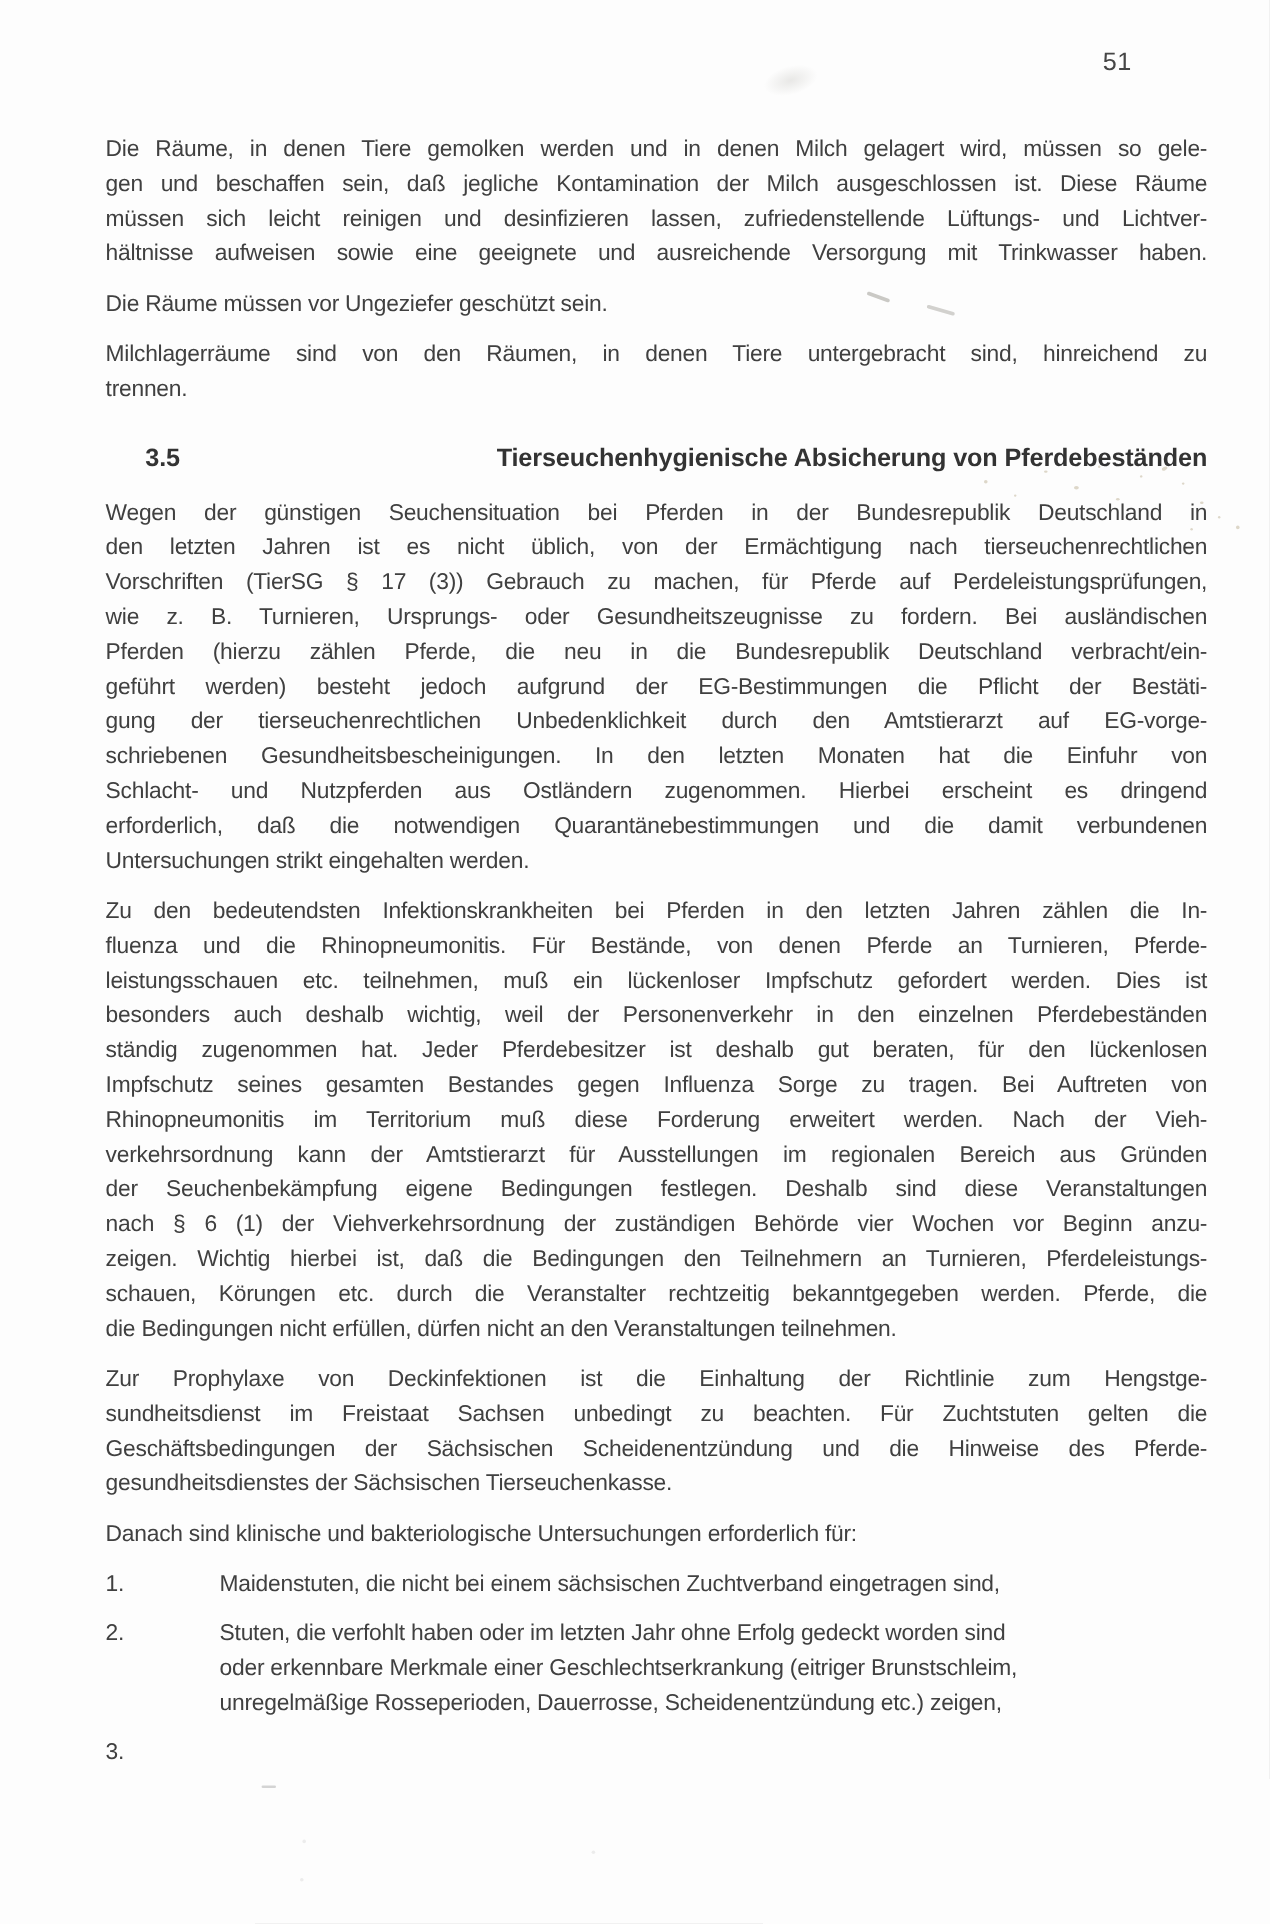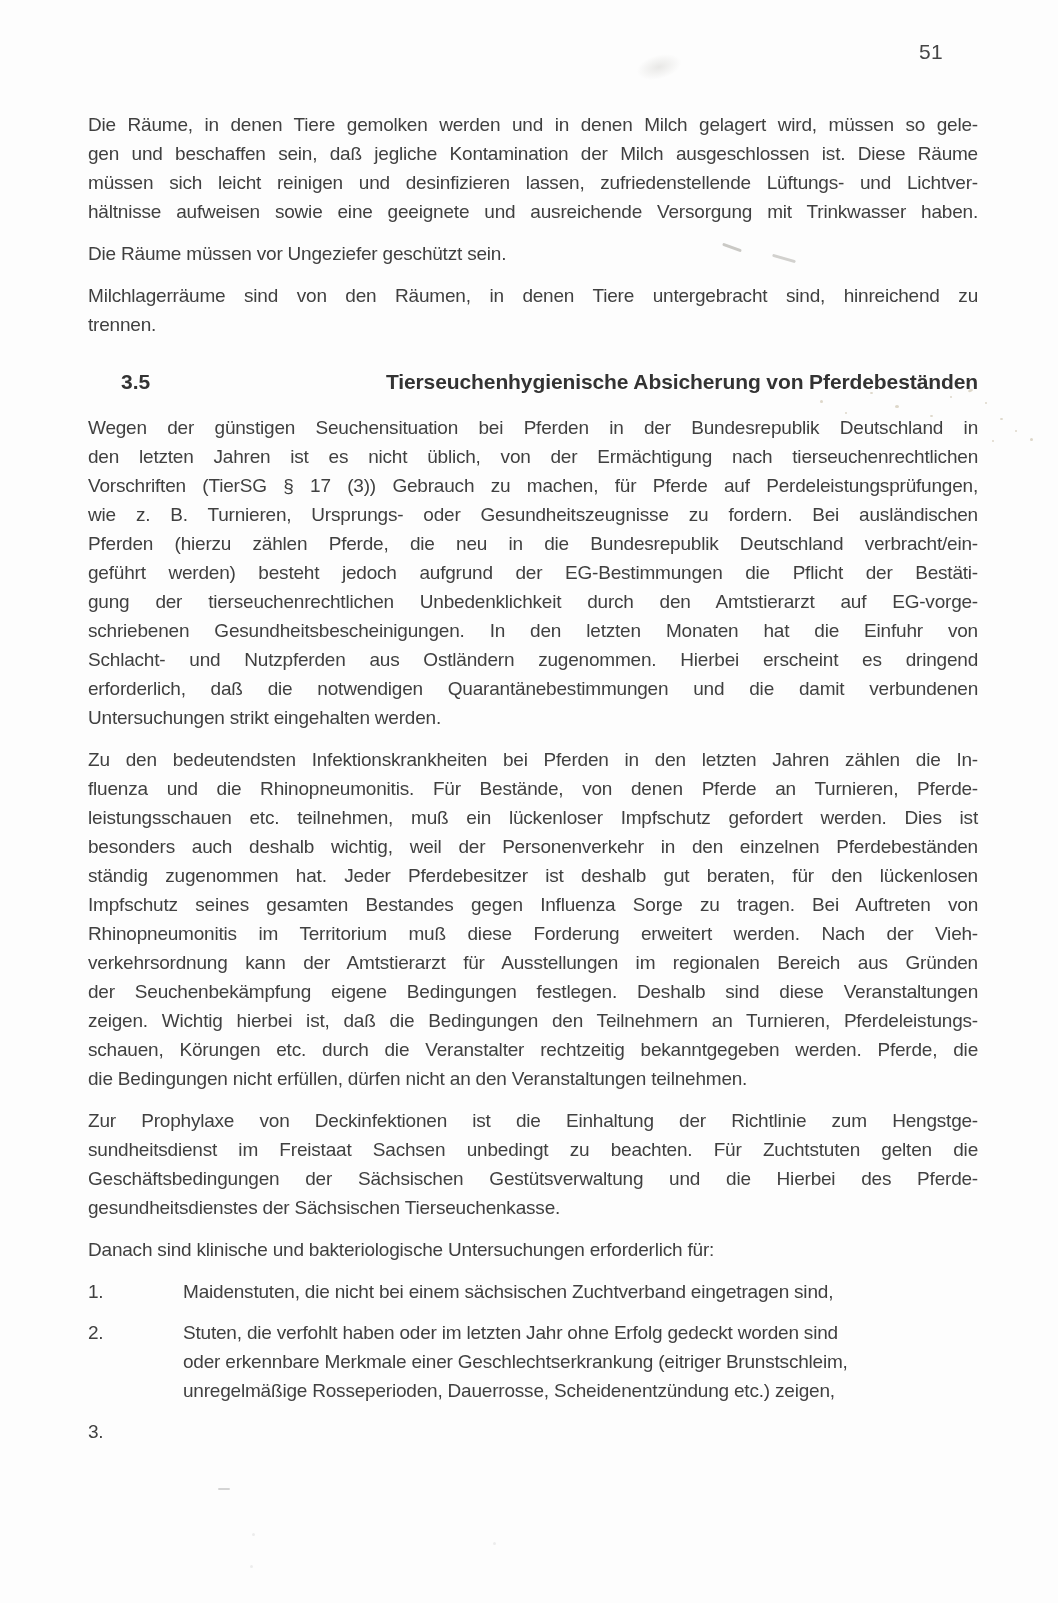--- a/index.html
+++ b/index.html
@@ -10,21 +10,21 @@
     overflow:hidden;
     font-family:"Liberation Sans","DejaVu Sans",sans-serif;
     color:#404040;
     font-size:19px;
     letter-spacing:-0.2px;
   }
   .page-number{
     position:absolute;top:40px;right:115px;
     font-size:21px;color:#464646;letter-spacing:0.3px;
   }
-  .content{position:absolute;left:88px;right:80px;top:110px;}
+  .content{position:absolute;left:88px;right:52px;top:110px;}
   .para{margin:0 0 13px 0;}
   .line{line-height:29px;text-align:justify;text-align-last:justify;}
   .line.nj{text-align-last:left;}
   .heading{
     display:flex;margin:27px 0 15px 0;
     font-size:21px;font-weight:bold;color:#333;
     line-height:32px;letter-spacing:-0.1px;text-align:right;
   }
   .h-num{width:62px;flex-shrink:0;}
   .h-title{flex:1;}
@@ -112,29 +112,30 @@
     <div class="para">
         <div class="line">Zu den bedeutendsten Infektionskrankheiten bei Pferden in den letzten Jahren zählen die In-</div>
         <div class="line">fluenza und die Rhinopneumonitis. Für Bestände, von denen Pferde an Turnieren, Pferde-</div>
         <div class="line">leistungsschauen etc. teilnehmen, muß ein lückenloser Impfschutz gefordert werden. Dies ist</div>
         <div class="line">besonders auch deshalb wichtig, weil der Personenverkehr in den einzelnen Pferdebeständen</div>
         <div class="line">ständig zugenommen hat. Jeder Pferdebesitzer ist deshalb gut beraten, für den lückenlosen</div>
         <div class="line">Impfschutz seines gesamten Bestandes gegen Influenza Sorge zu tragen. Bei Auftreten von</div>
         <div class="line">Rhinopneumonitis im Territorium muß diese Forderung erweitert werden. Nach der Vieh-</div>
         <div class="line">verkehrsordnung kann der Amtstierarzt für Ausstellungen im regionalen Bereich aus Gründen</div>
         <div class="line">der Seuchenbekämpfung eigene Bedingungen festlegen. Deshalb sind diese Veranstaltungen</div>
+        <div class="line">nach § 6 (1) der Viehverkehrsordnung der zuständigen Behörde vier Wochen vor Beginn anzu-</div>
         <div class="line">zeigen. Wichtig hierbei ist, daß die Bedingungen den Teilnehmern an Turnieren, Pferdeleistungs-</div>
         <div class="line">schauen, Körungen etc. durch die Veranstalter rechtzeitig bekanntgegeben werden. Pferde, die</div>
         <div class="line nj">die Bedingungen nicht erfüllen, dürfen nicht an den Veranstaltungen teilnehmen.</div>
       </div>
 
     <div class="para">
         <div class="line">Zur Prophylaxe von Deckinfektionen ist die Einhaltung der Richtlinie zum Hengstge-</div>
         <div class="line">sundheitsdienst im Freistaat Sachsen unbedingt zu beachten. Für Zuchtstuten gelten die</div>
-        <div class="line">Geschäftsbedingungen der Sächsischen Gestütsverwaltung und die Hierbei des Pferde-</div>
+        <div class="line">Geschäftsbedingungen der Sächsischen Scheidenentzündung und die Hinweise des Pferde-</div>
         <div class="line nj">gesundheitsdienstes der Sächsischen Tierseuchenkasse.</div>
       </div>
 
     <div class="para">
         <div class="line nj">Danach sind klinische und bakteriologische Untersuchungen erforderlich für:</div>
       </div>
 
     <div>
         <div class="item">
           <div class="item-num">1.</div>

